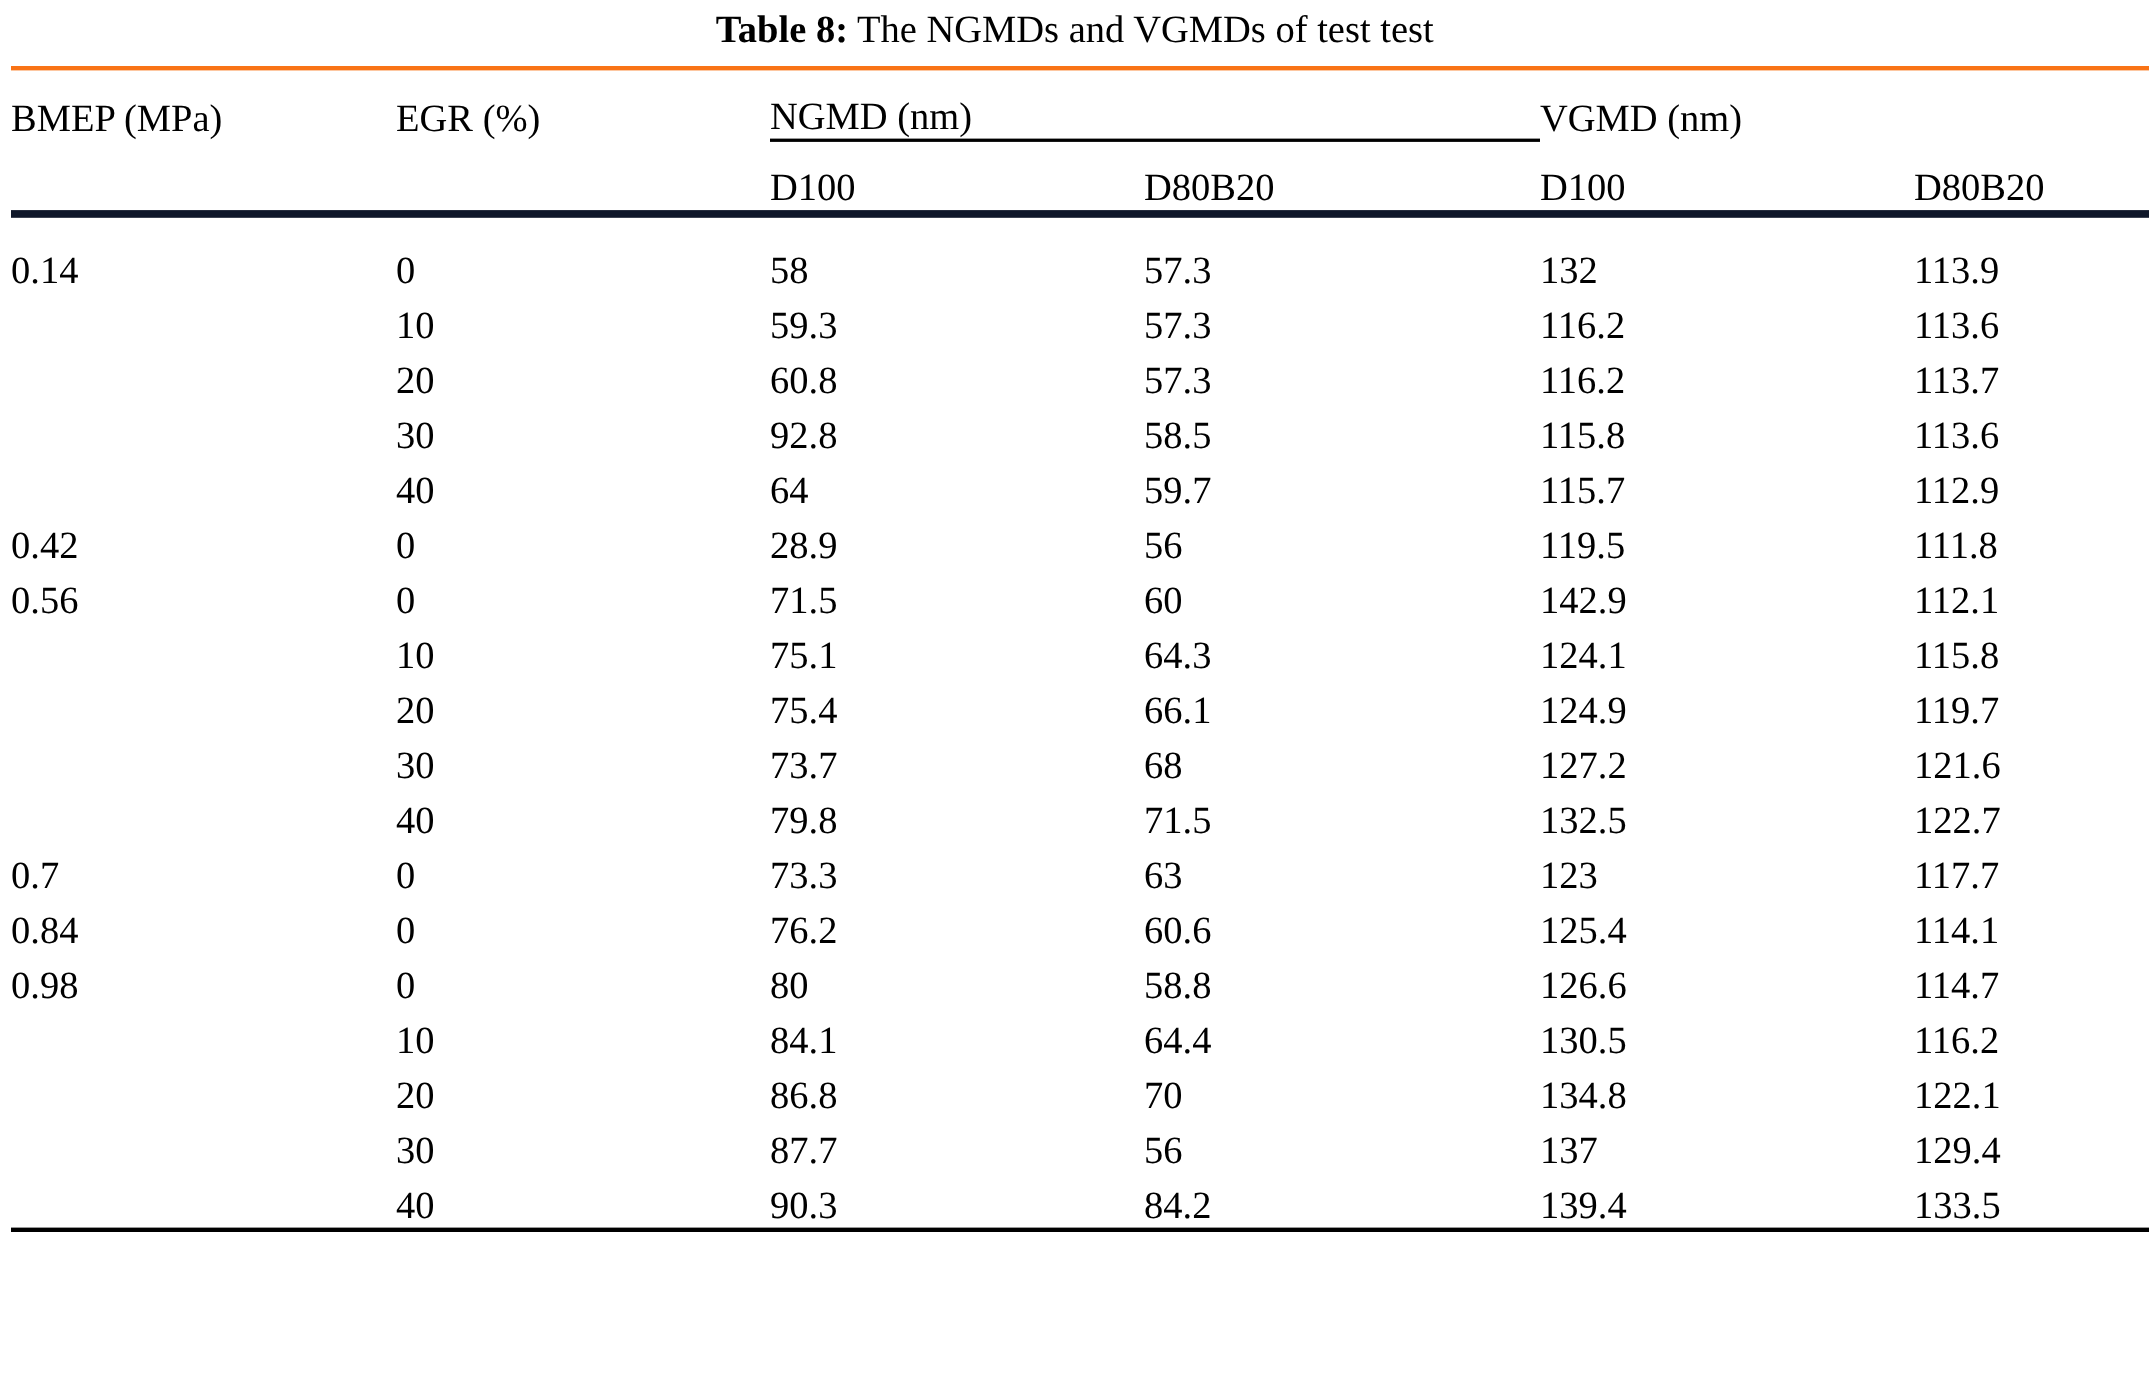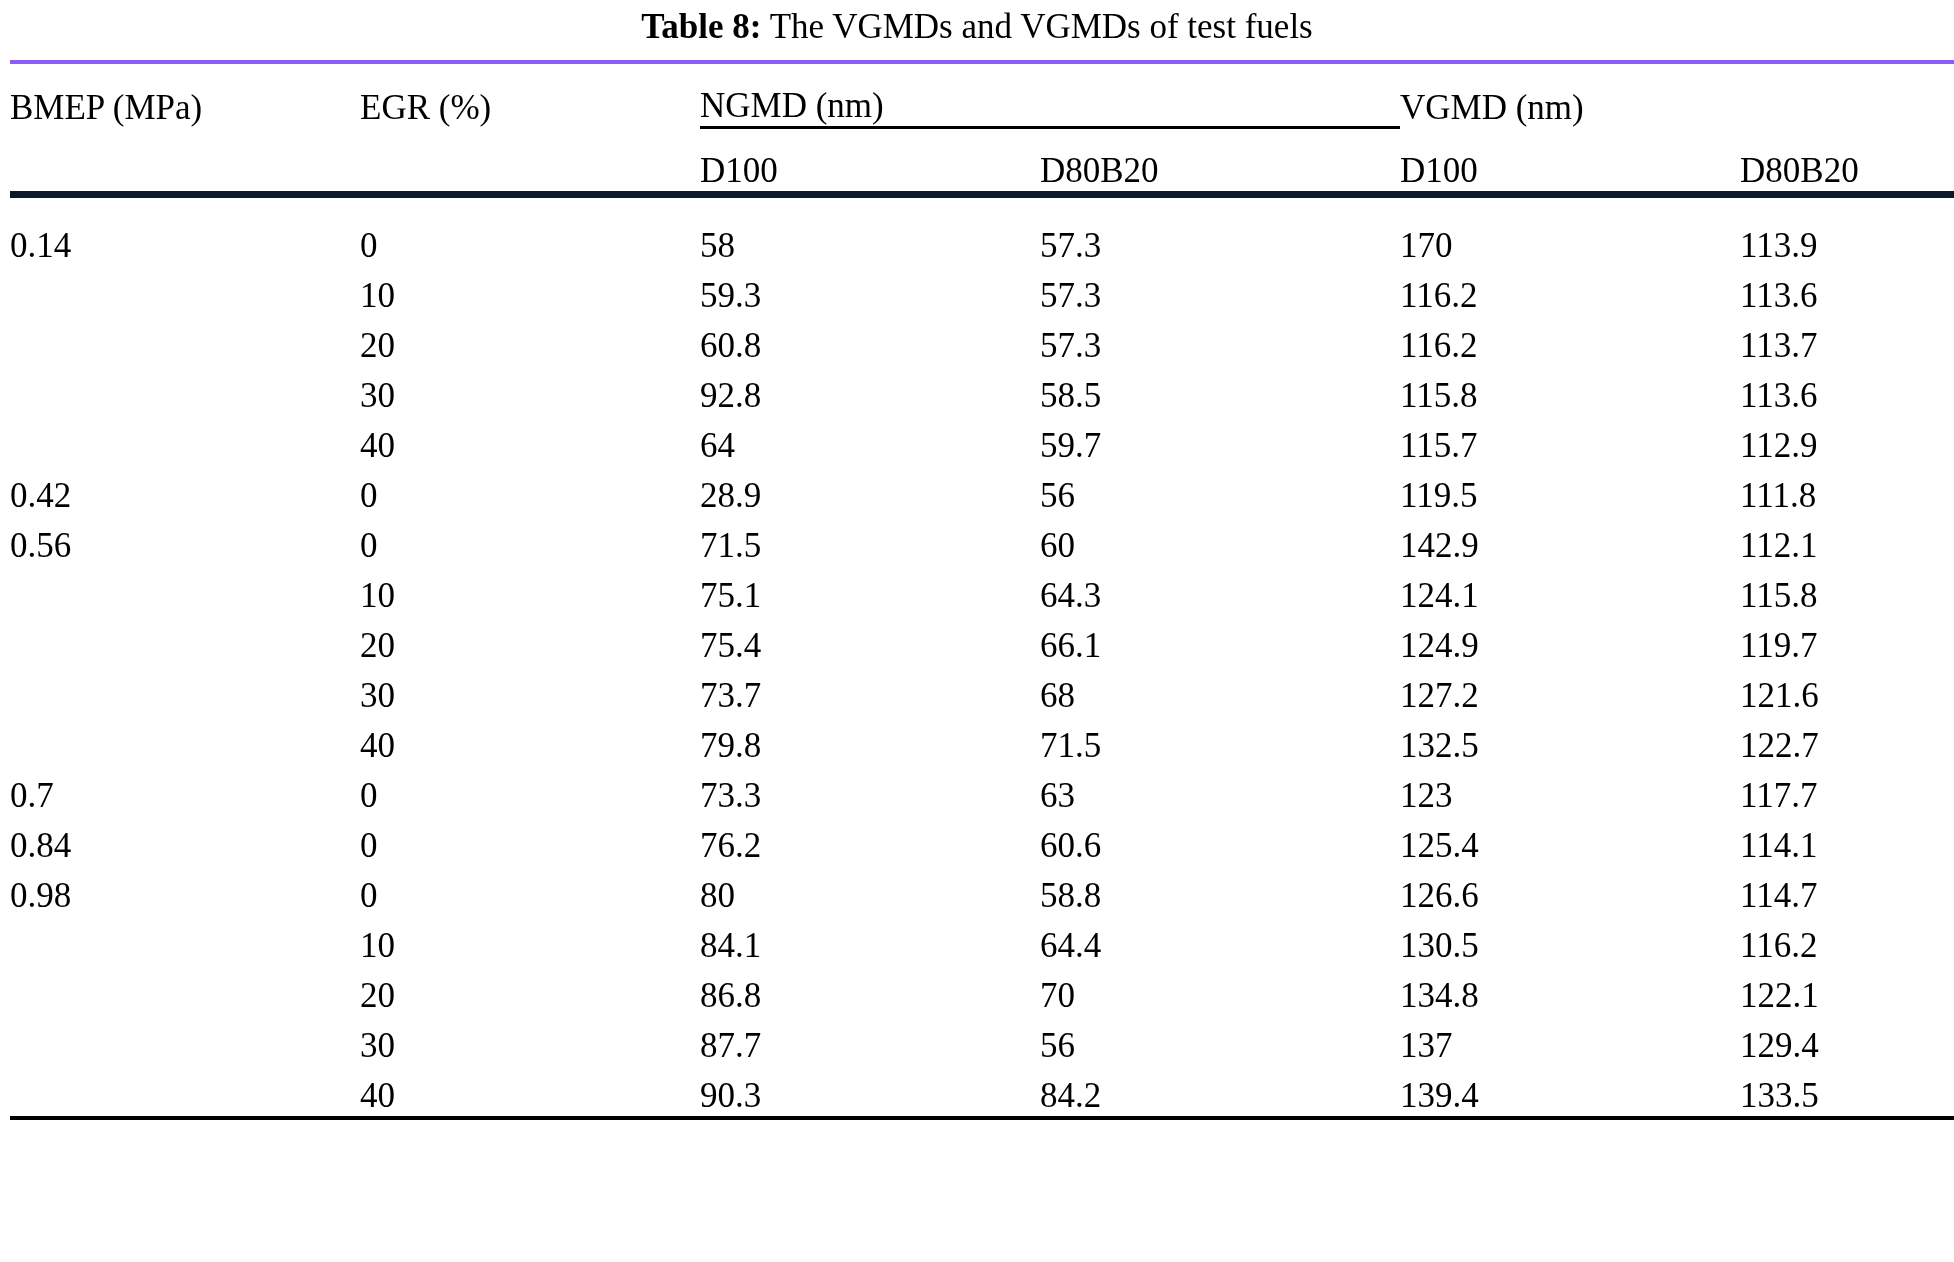--- a/index.html
+++ b/index.html
@@ -39,21 +39,21 @@
     table-layout: fixed;
   }
   table.tbl td, table.tbl th {
     padding: 0;
     margin: 0;
     font-weight: normal;
     text-align: left;
     vertical-align: bottom;
   }
   .rule-top td {
-    border-top: 4px solid #8b5cf6;
+    border-top: 4px solid #f97316;
   }
   .rule-bottom td {
     border-bottom: 4px solid #000;
   }
   .rule-mid td {
     border-bottom: 7px solid #0f172a;
   }
   .hdr-row1 td {
     height: 62px;
     padding-top: 8px;
@@ -81,21 +81,21 @@
   }
   .spacer-row td { height: 18px; }
 </style>
 </head>
 <body>
 
 <div class="page">
 
   <div class="caption">
     <span class="cap-label">Table 8:</span>
-    <span>The VGMDs and VGMDs of test fuels</span>
+    <span>The NGMDs and VGMDs of test test</span>
   </div>
 
   <table class="tbl">
     <colgroup>
       <col class="c-bmep">
       <col class="c-egr">
       <col class="c-d1">
       <col class="c-d2">
       <col class="c-d3">
       <col class="c-d4">
@@ -117,21 +117,21 @@
       </tr>
       <tr class="spacer-row">
         <td colspan="6"></td>
       </tr>
 
       <tr class="body-row">
         <td>0.14</td>
         <td>0</td>
         <td>58</td>
         <td>57.3</td>
-        <td>170</td>
+        <td>132</td>
         <td>113.9</td>
       </tr>
       <tr class="body-row">
         <td></td>
         <td>10</td>
         <td>59.3</td>
         <td>57.3</td>
         <td>116.2</td>
         <td>113.6</td>
       </tr>

